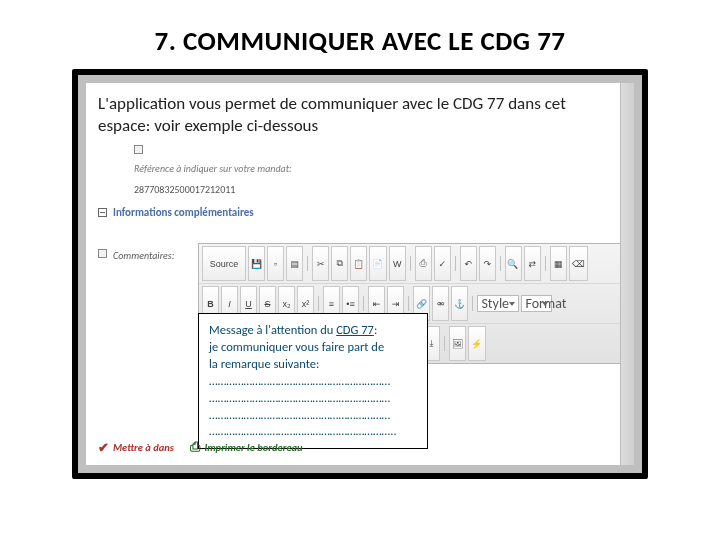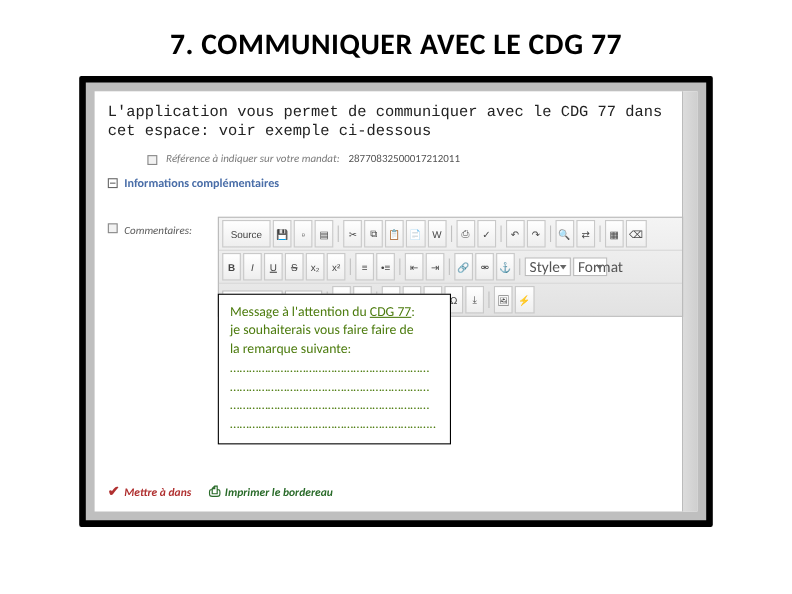--- a/index.html
+++ b/index.html
@@ -30,32 +30,32 @@
   }
   .inner-white {
     background: #fff;
     height: 100%;
     position: relative;
     padding: 10px 12px;
     font-size: 11px;
     color: #222;
   }
   .intro {
-    font-size: 14px;
+    font-size: 17px;
     line-height: 1.3;
     margin-bottom: 8px;
-    font-family: Liberation Mono, monospace;
   }
   .field-row {
     display: flex;
-    align-items: flex-end;
+    align-items: flex-start;
     gap: 8px;
     margin: 6px 0 10px 36px;
     font-size: 10px;
     color: #5a5a5a;
+    flex-direction: column;
   }
   .mini-box {
     width: 9px;
     height: 9px;
     border: 1px solid #888;
     background: #f2f2f2;
     display: inline-block;
   }
   .field-label { font-style: italic; color: #7a7a7a; }
   .field-value {
@@ -113,21 +113,21 @@
   .tb-row {
     display: flex;
     align-items: center;
     gap: 2px;
     padding: 2px 3px;
     border-bottom: 1px solid #d7d7d7;
     flex-wrap: nowrap;
   }
   .tb-row:last-child { border-bottom: none; }
   .tb-btn {
-    height: 25px;
+    height: 35px;
     min-width: 17px;
     border: 1px solid #c9c9c9;
     background: linear-gradient(#fff,#eee);
     display: inline-flex;
     align-items: center;
     justify-content: center;
     font-size: 9px;
     color: #444;
     font-family: Arial, sans-serif;
     padding: 0 2px;
@@ -157,27 +157,27 @@
     border-right: 3px solid transparent;
     border-top: 4px solid #666;
   }
   .color-cell {
     width: 10px; height: 10px; display:inline-block; border:1px solid #888;
   }
   .message-box {
     position: absolute;
     left: 0;
     top: 70px;
-    width: 212px;
+    width: 230px;
     border: 1px solid #000;
     background: #fff;
     padding: 8px 10px;
     font-size: 12.5px;
     line-height: 1.35;
-    color: #4d7c0f;
+    color: #0c4a6e;
     font-family: Calibri, Arial, sans-serif;
   }
   .message-title { font-weight: 400; }
   .underline { text-decoration: underline; }
   .dotline {
     letter-spacing: 0;
     overflow: hidden;
     white-space: nowrap;
   }
   .actions {
@@ -302,21 +302,21 @@
             <span class="tb-sep"></span>
             <span class="tb-btn">🖼</span>
             <span class="tb-btn">⚡</span>
           </div>
         </div>
 
         <div class="message-box">
           <div>
             <span class="message-title">Message à l'attention du </span><span class="underline">CDG 77</span><span>:</span>
           </div>
-          <div>je souhaiterais vous faire faire de</div>
+          <div>je communiquer vous faire part de</div>
           <div>la remarque suivante:</div>
           <div class="dotline">………………………………………………………</div>
           <div class="dotline">………………………………………………………</div>
           <div class="dotline">………………………………………………………</div>
           <div class="dotline">………………………………………………………..</div>
         </div>
       </div>
     </div>
 
     <div class="actions">

